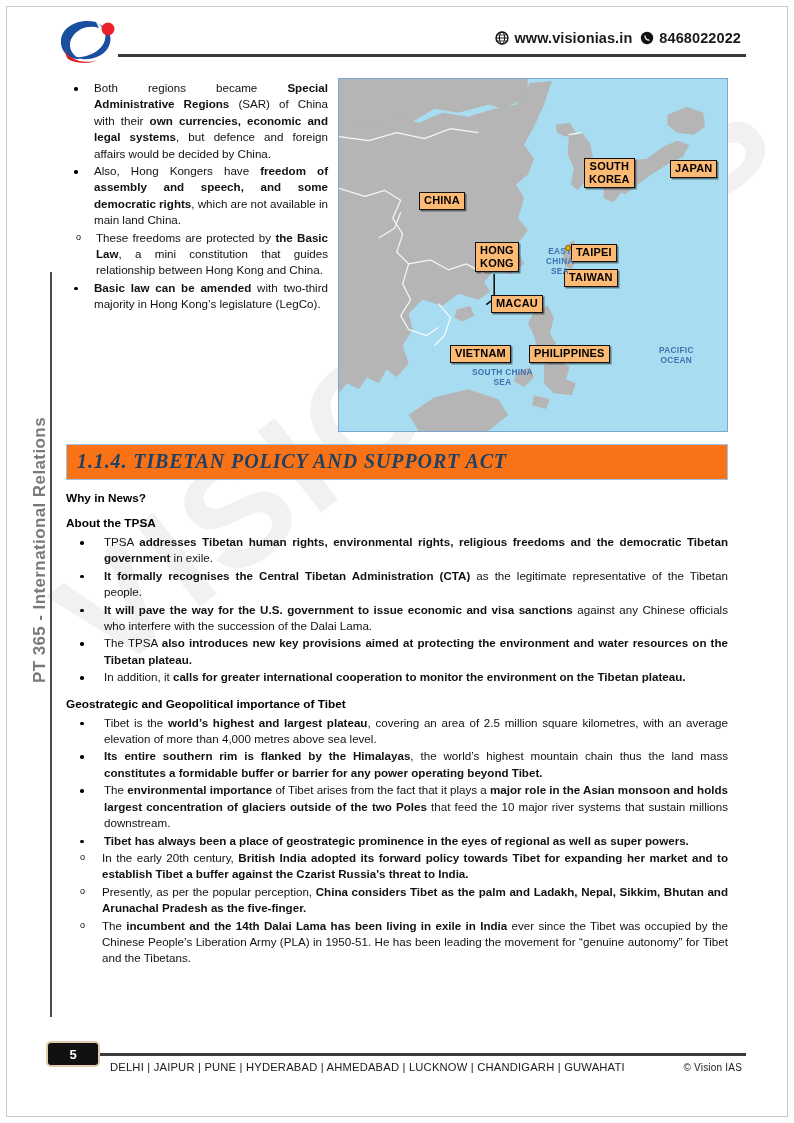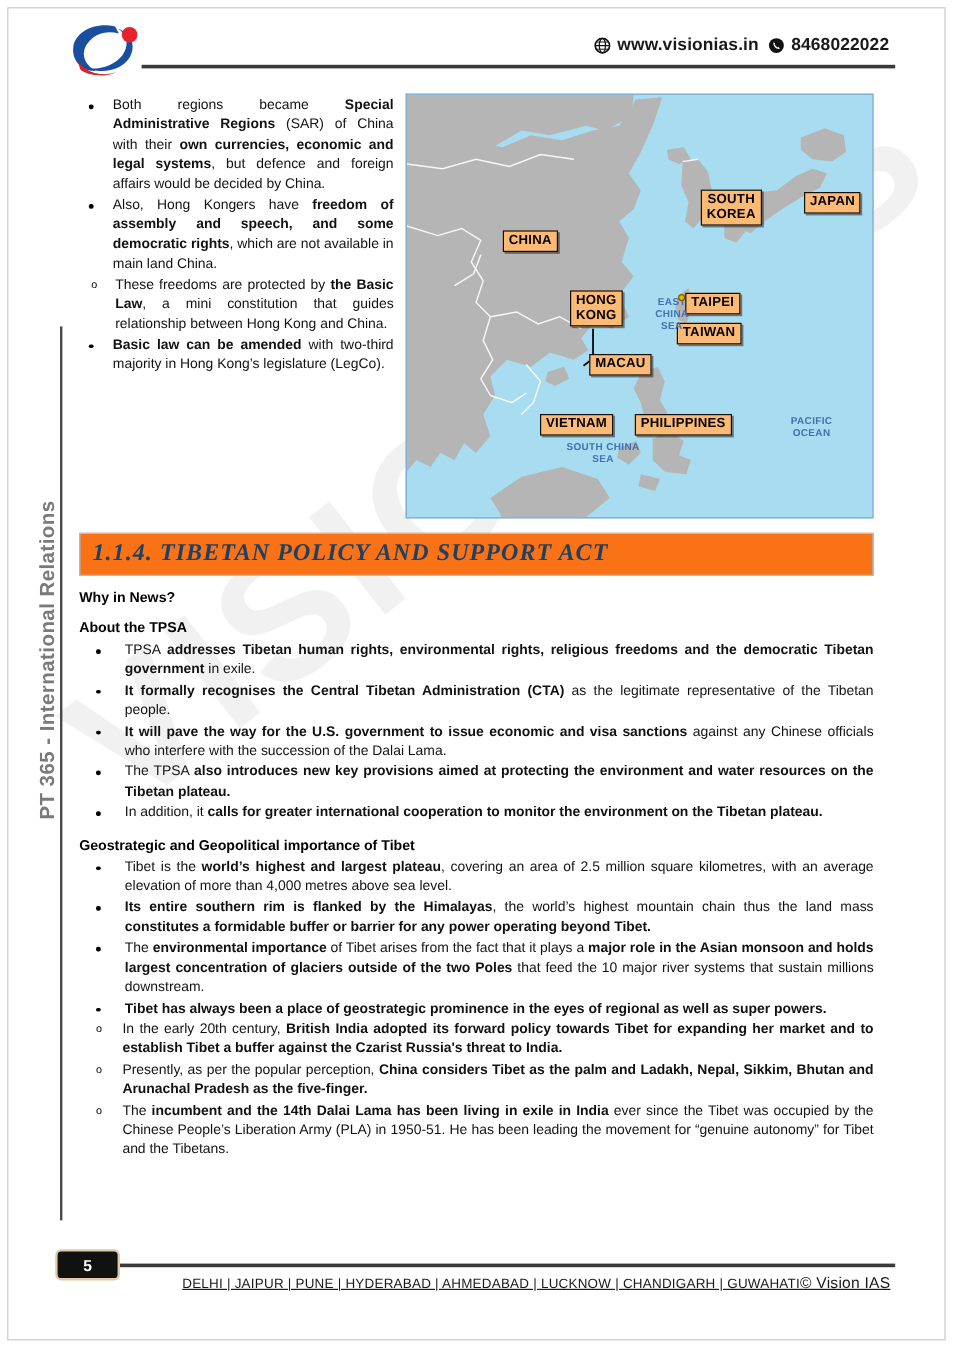--- a/index.html
+++ b/index.html
@@ -249,29 +249,28 @@
     font-weight: bold;
     display: flex;
     align-items: center;
     justify-content: center;
   }
   .footer-row {
     position: absolute;
     left: 110px; top: 20px;
     width: 636px;
     display: flex;
-    justify-content: flex-end;
+    justify-content: space-between;
     align-items: baseline;
     font-size: 11.2px;
     color: #1a1a1a;
     letter-spacing: 0.2px;
-    text-decoration: underline;
   }
   .footer-cities { font-size: 11.2px; }
-  .footer-copy { font-size: 13px; padding-right: 4px; }
+  .footer-copy { font-size: 10px; padding-right: 4px; }
 </style>
 </head>
 <body>
 
 <div class="page">
   <div class="page-border-outer"></div>
 
   <div class="watermark">VISION IAS</div>
 
   <div class="header">

